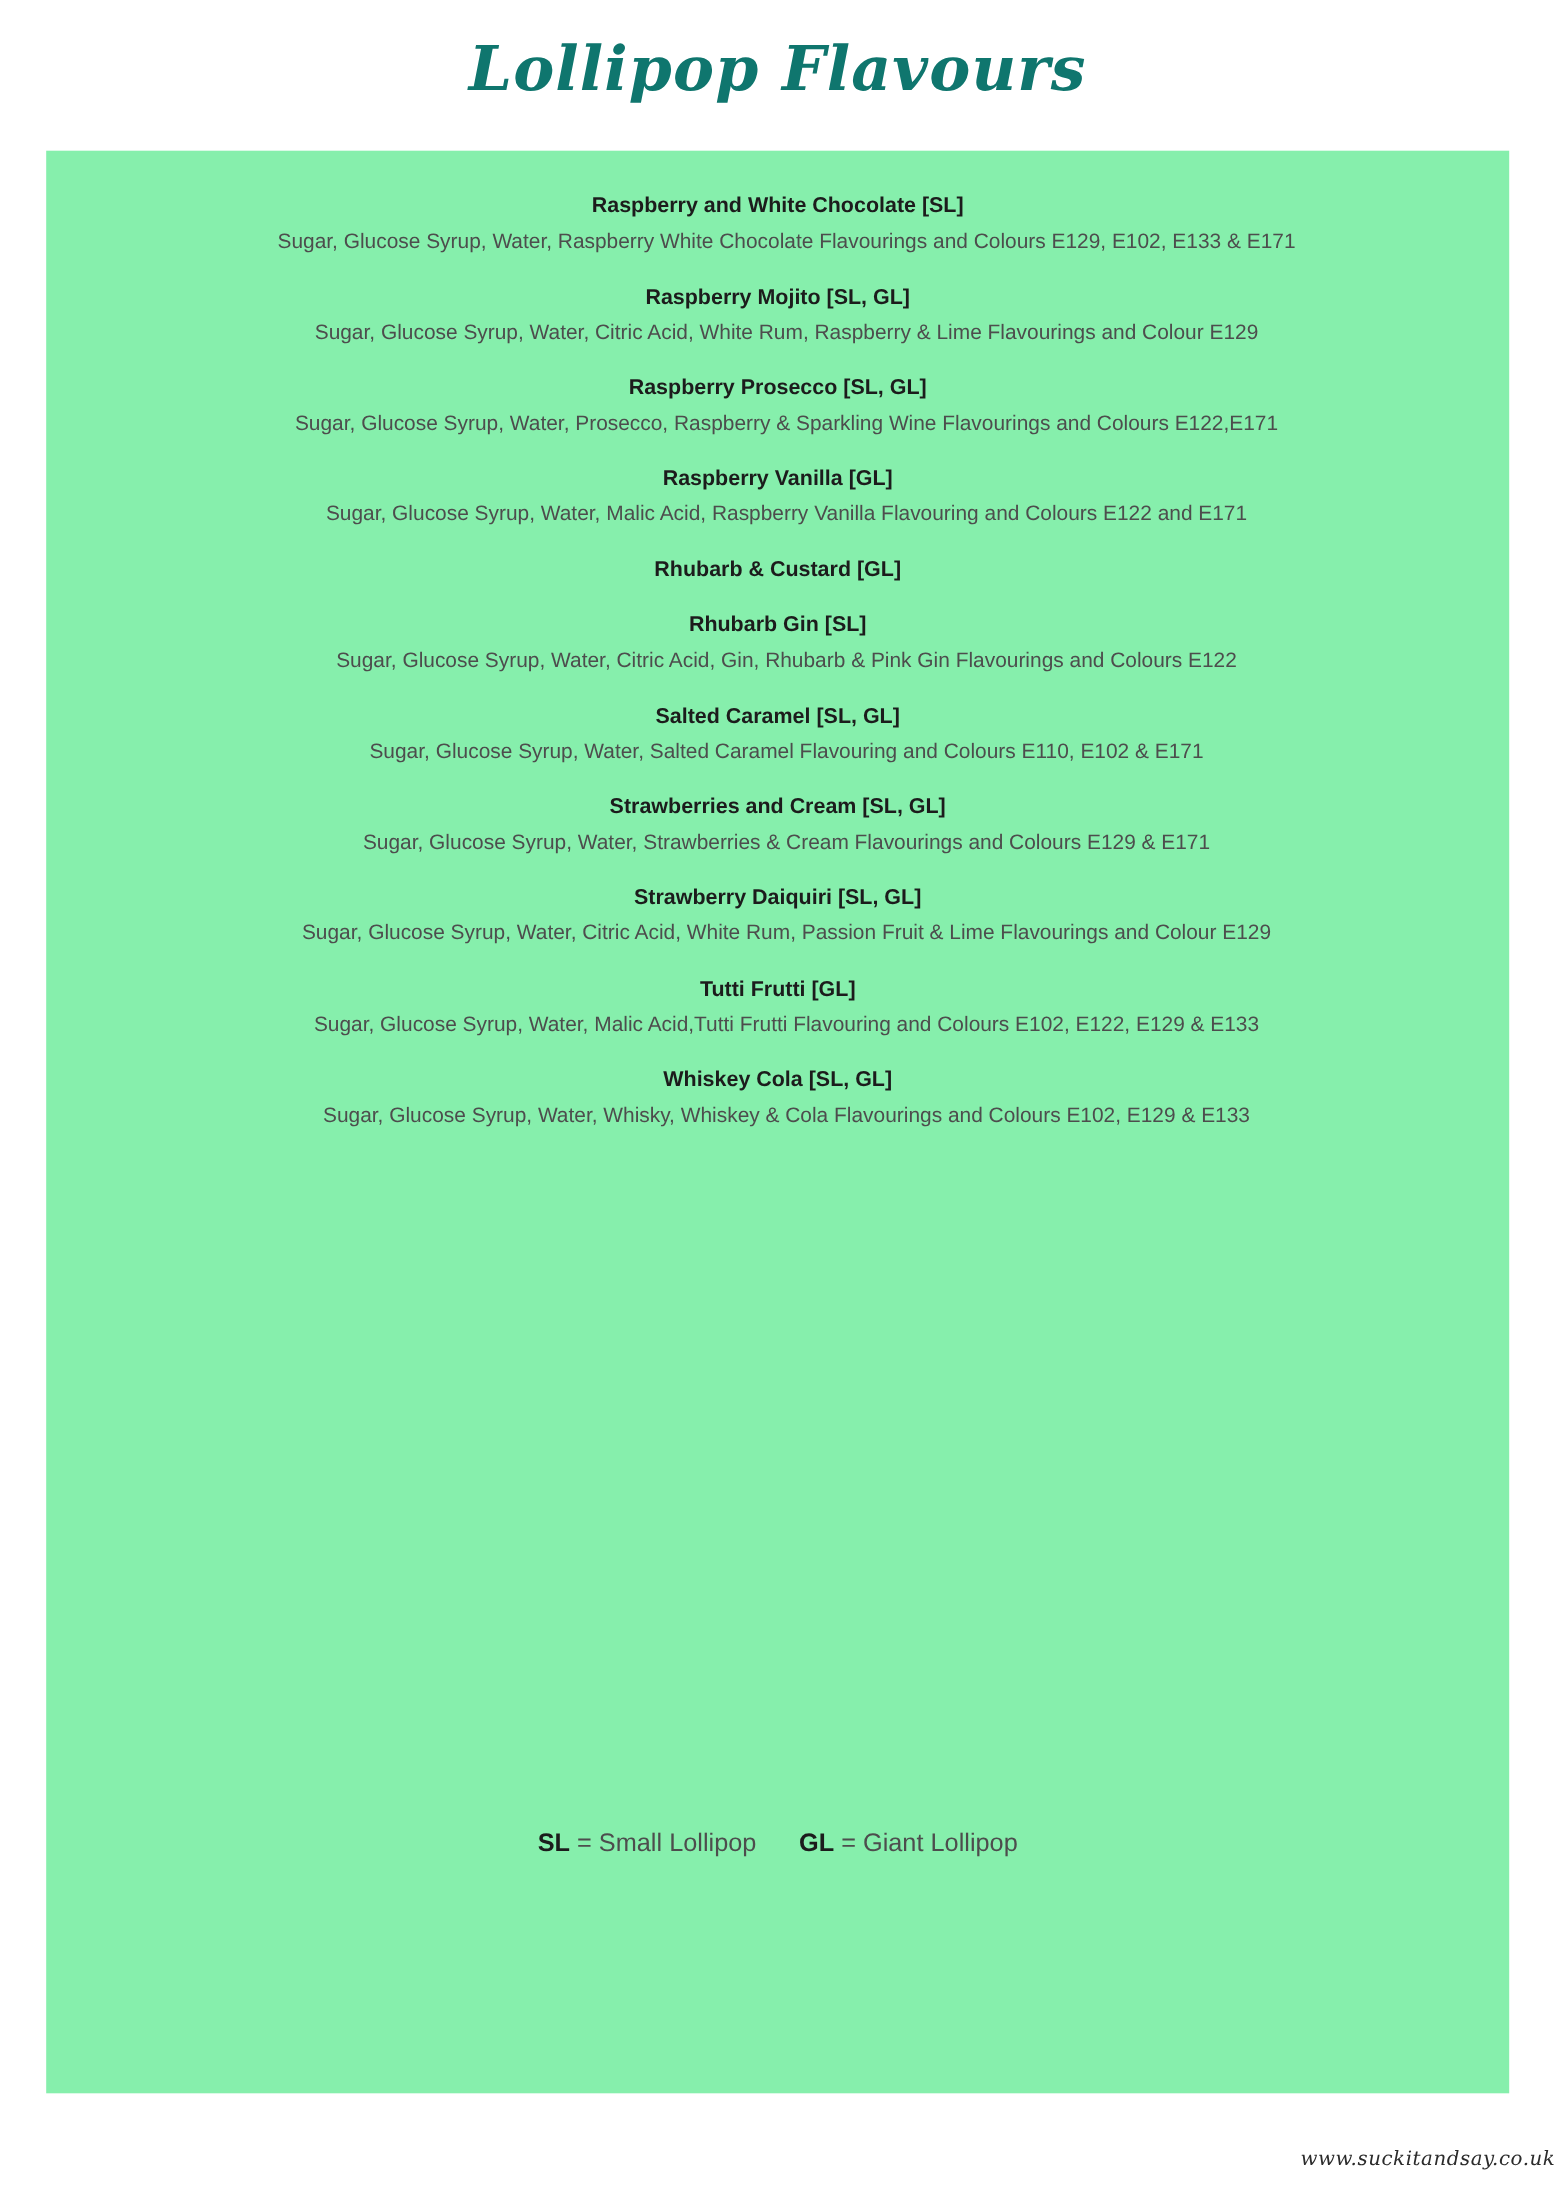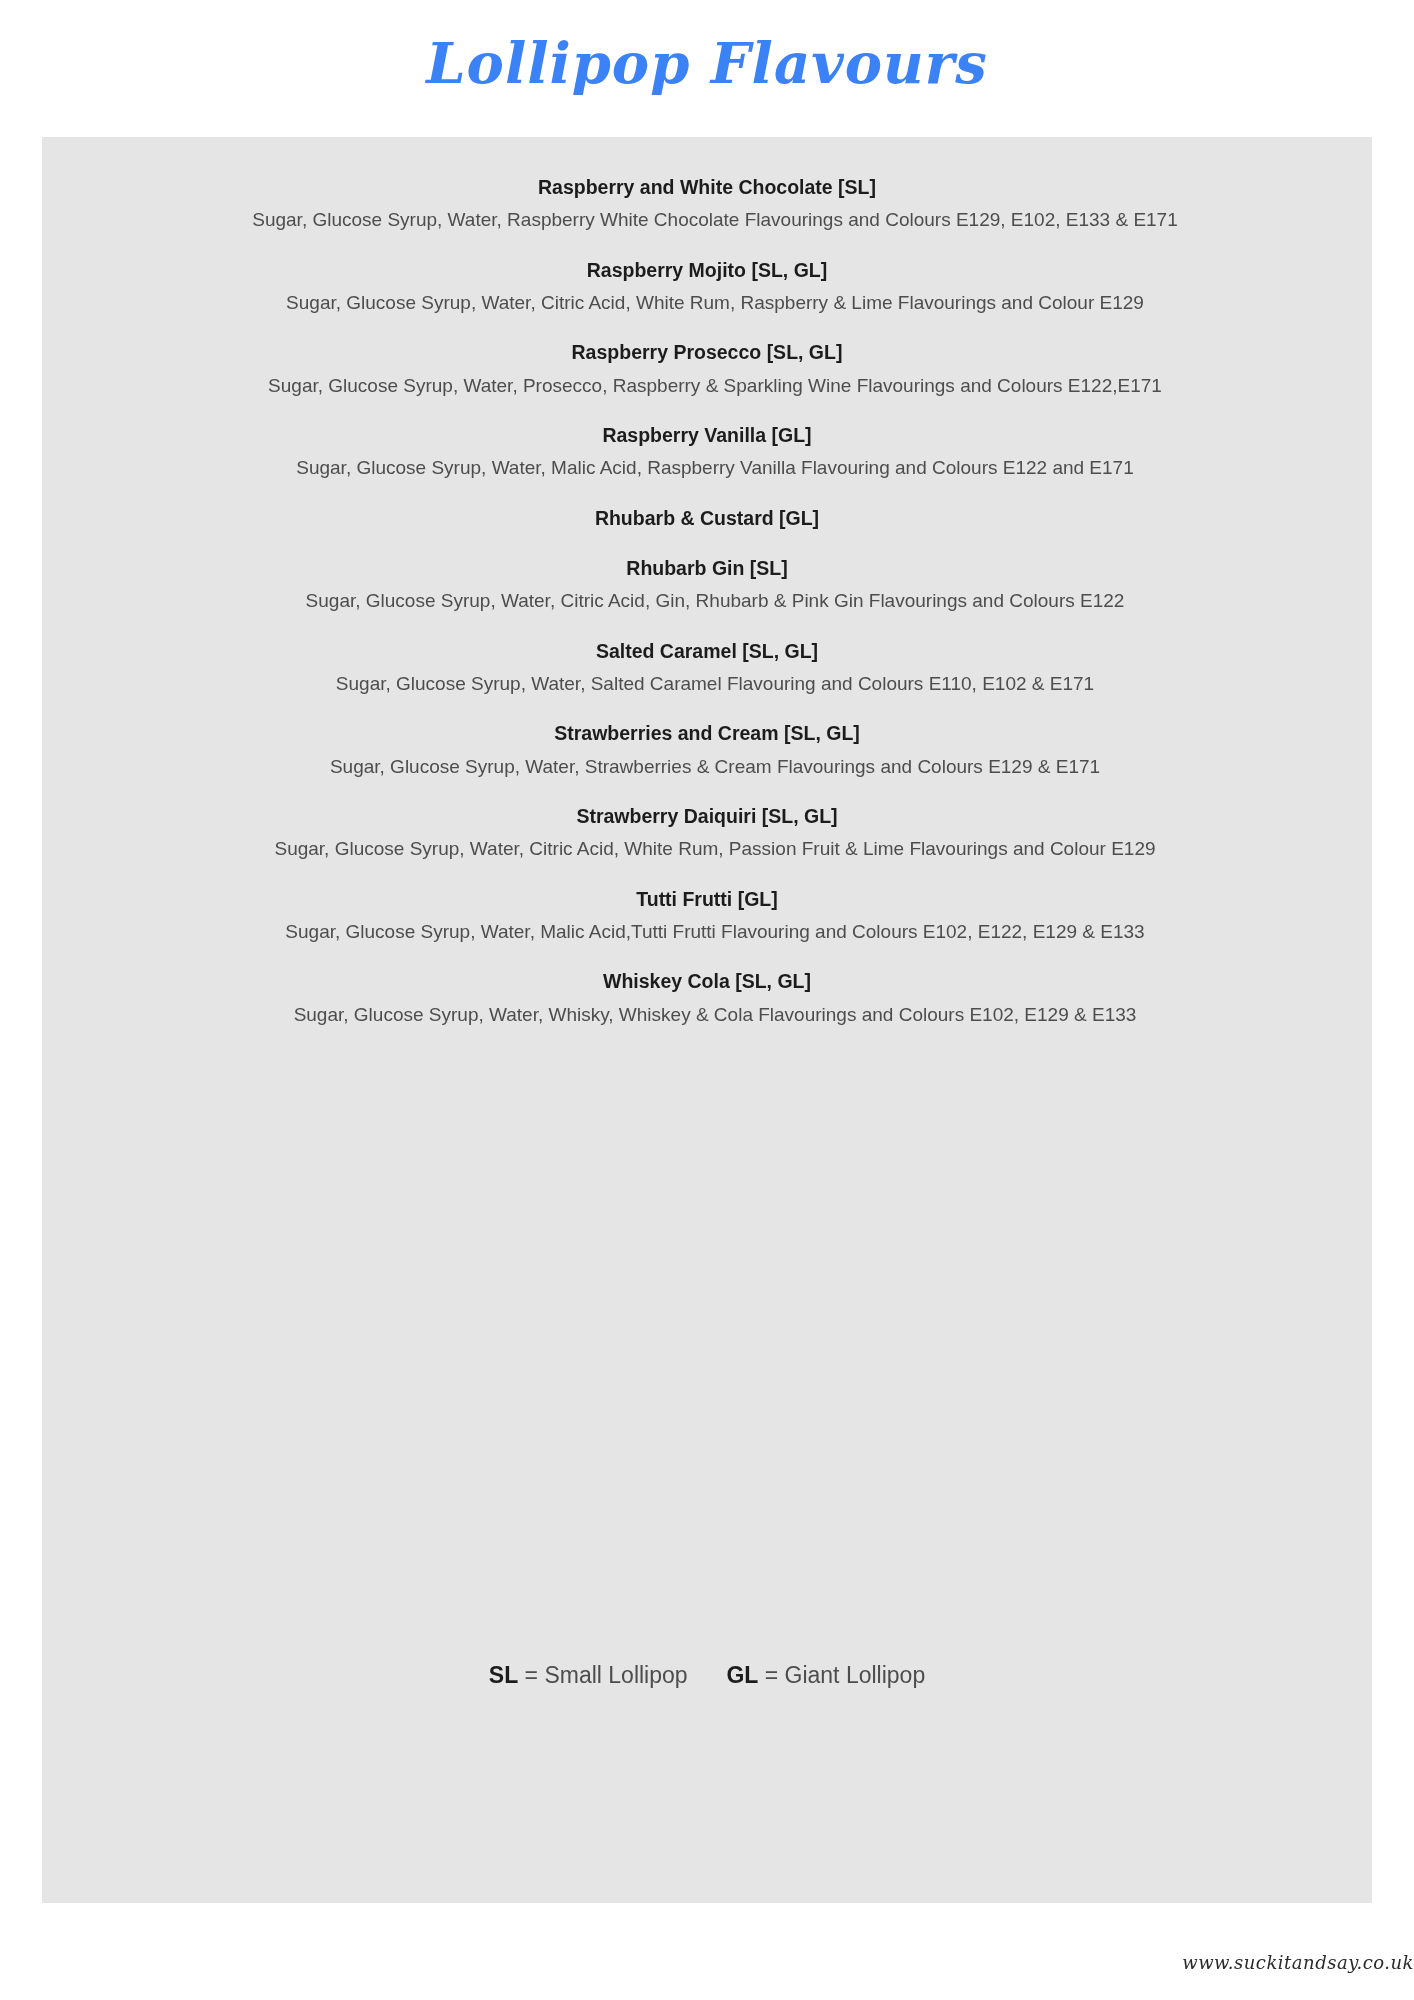--- a/index.html
+++ b/index.html
@@ -21,34 +21,34 @@
     position: relative;
     background: #ffffff;
     box-sizing: border-box;
   }
   .title {
     text-align: center;
     font-family: "DejaVu Serif", serif;
     font-weight: bold;
     font-style: italic;
     font-size: 56px;
-    color: #3b82f6;
+    color: #0f766e;
     letter-spacing: 1px;
     padding-top: 34px;
     line-height: 1.05;
     height: 100px;
     box-sizing: border-box;
   }
   .panel {
     position: absolute;
     left: 42px;
     top: 137px;
     width: 1330px;
     height: 1766px;
-    background: #e5e5e5;
+    background: #86efac;
   }
   .flavour-list {
     padding-top: 36px;
   }
   .flavour {
     text-align: center;
     margin-bottom: 21px;
   }
   .flavour-name {
     font-size: 19.5px;

